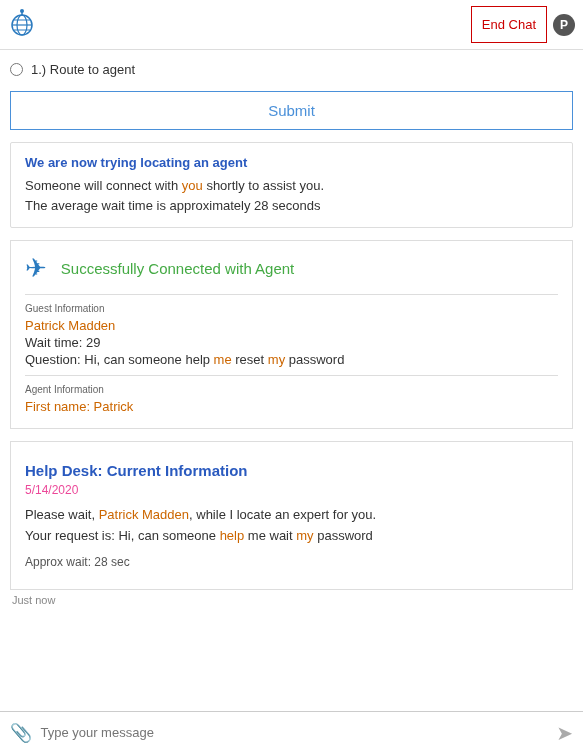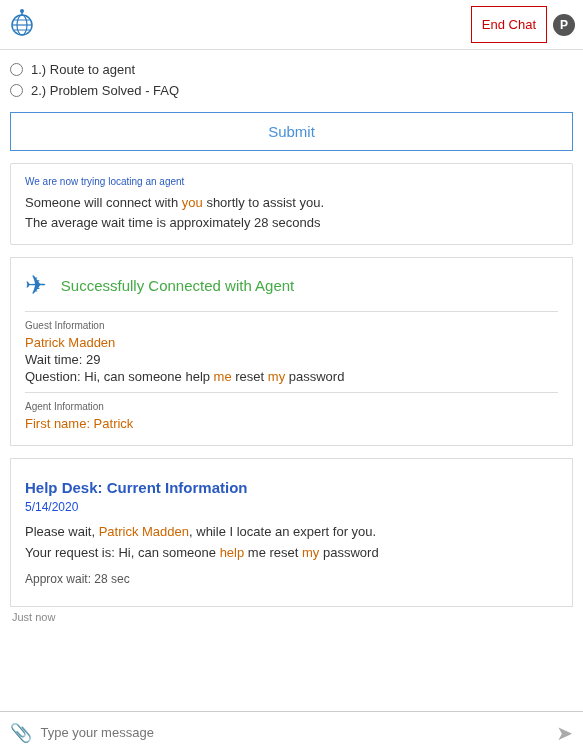--- a/index.html
+++ b/index.html
@@ -97,22 +97,22 @@
       margin-bottom: 12px;
       background: #fff;
     }
 
     .msg-card.locating {
       border: 1px solid #ddd;
     }
 
     .locating-title {
       color: #2a5abf;
-      font-size: 10px;
-      font-weight: normal;
+      font-size: 13px;
+      font-weight: bold;
       margin-bottom: 6px;
     }
 
     .locating-text {
       font-size: 13px;
       color: #333;
       line-height: 1.5;
     }
 
     .locating-text .you {
@@ -183,21 +183,21 @@
     }
 
     .helpdesk-title {
       color: #2a5abf;
       font-size: 15px;
       font-weight: bold;
       margin-bottom: 4px;
     }
 
     .helpdesk-date {
-      color: #1d4ed8;
+      color: #ec4899;
       font-size: 12px;
       margin-bottom: 8px;
     }
 
     .helpdesk-msg {
       font-size: 13px;
       color: #333;
       line-height: 1.6;
     }
 
@@ -278,24 +278,20 @@
   </div>
 </div>
 
 <div class="chat-area">
 
   <div class="radio-section">
     <div class="radio-item">
       <input type="radio" name="option" id="opt1" style="">
       <label for="opt1">1.) Route to agent</label>
     </div>
-    <div class="radio-item">
-      <input type="radio" name="option" id="opt2" style="">
-      <label for="opt2">2.) Problem Solved - FAQ</label>
-    </div>
   </div>
 
   <button class="submit-btn">Submit</button>
 
   <div class="msg-card locating">
     <div class="locating-title">We are now trying locating an agent</div>
     <div class="locating-text">
       <span>Someone will connect with </span><span class="you">you</span><span> shortly to assist you.</span>
     </div>
     <div class="locating-text">The average wait time is approximately 28 seconds</div>
@@ -321,21 +317,21 @@
     <div class="info-name">First name: Patrick</div>
   </div>
 
   <div class="helpdesk-card">
     <div class="helpdesk-title">Help Desk: Current Information</div>
     <div class="helpdesk-date">5/14/2020</div>
     <div class="helpdesk-msg">
       <span>Please wait, </span><span class="highlight">Patrick Madden</span><span>, while I locate an expert for you.</span>
     </div>
     <div class="helpdesk-msg">
-      <span>Your request is: Hi, can someone </span><span class="highlight">help</span><span> me reset </span><span class="highlight">my</span><span> password</span>
+      <span>Your request is: Hi, can someone </span><span class="highlight">help</span><span> me wait </span><span class="highlight">my</span><span> password</span>
     </div>
     <div class="approx-wait">Approx wait: 28 sec</div>
   </div>
 
   <div class="just-now">Just now</div>
 
 </div>
 
 <div class="input-bar">
   <span class="clip-icon">📎</span>

